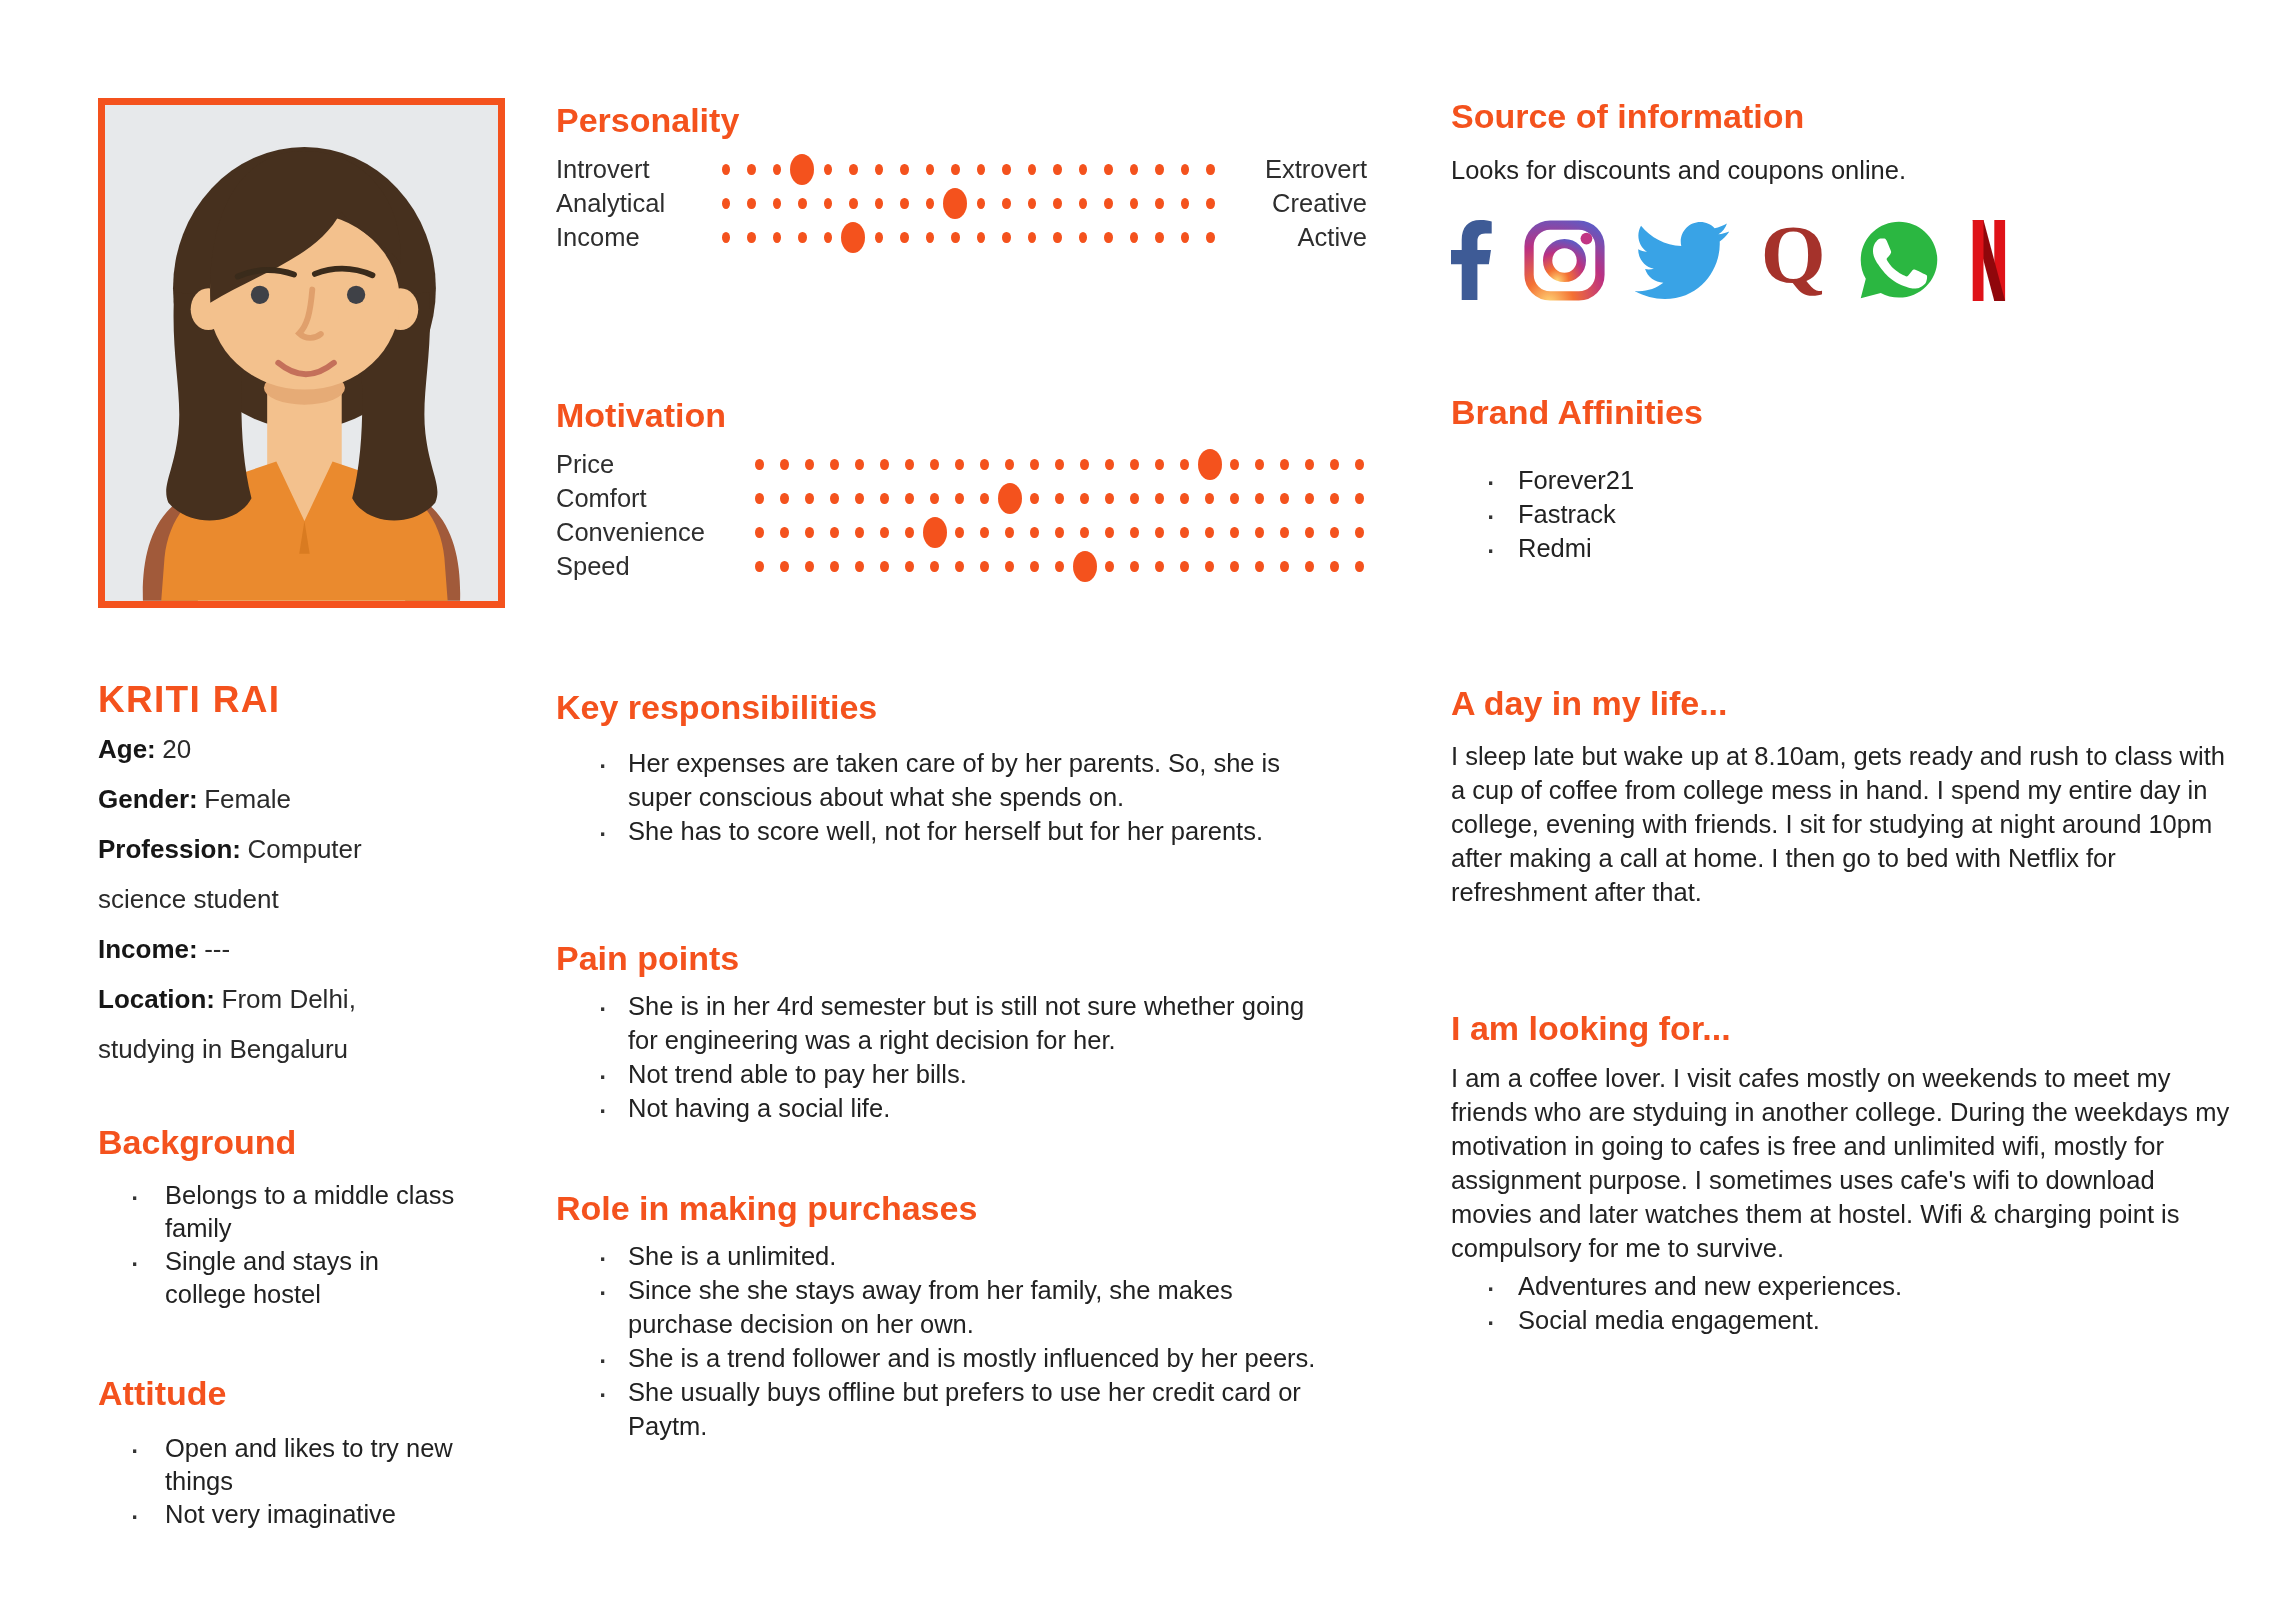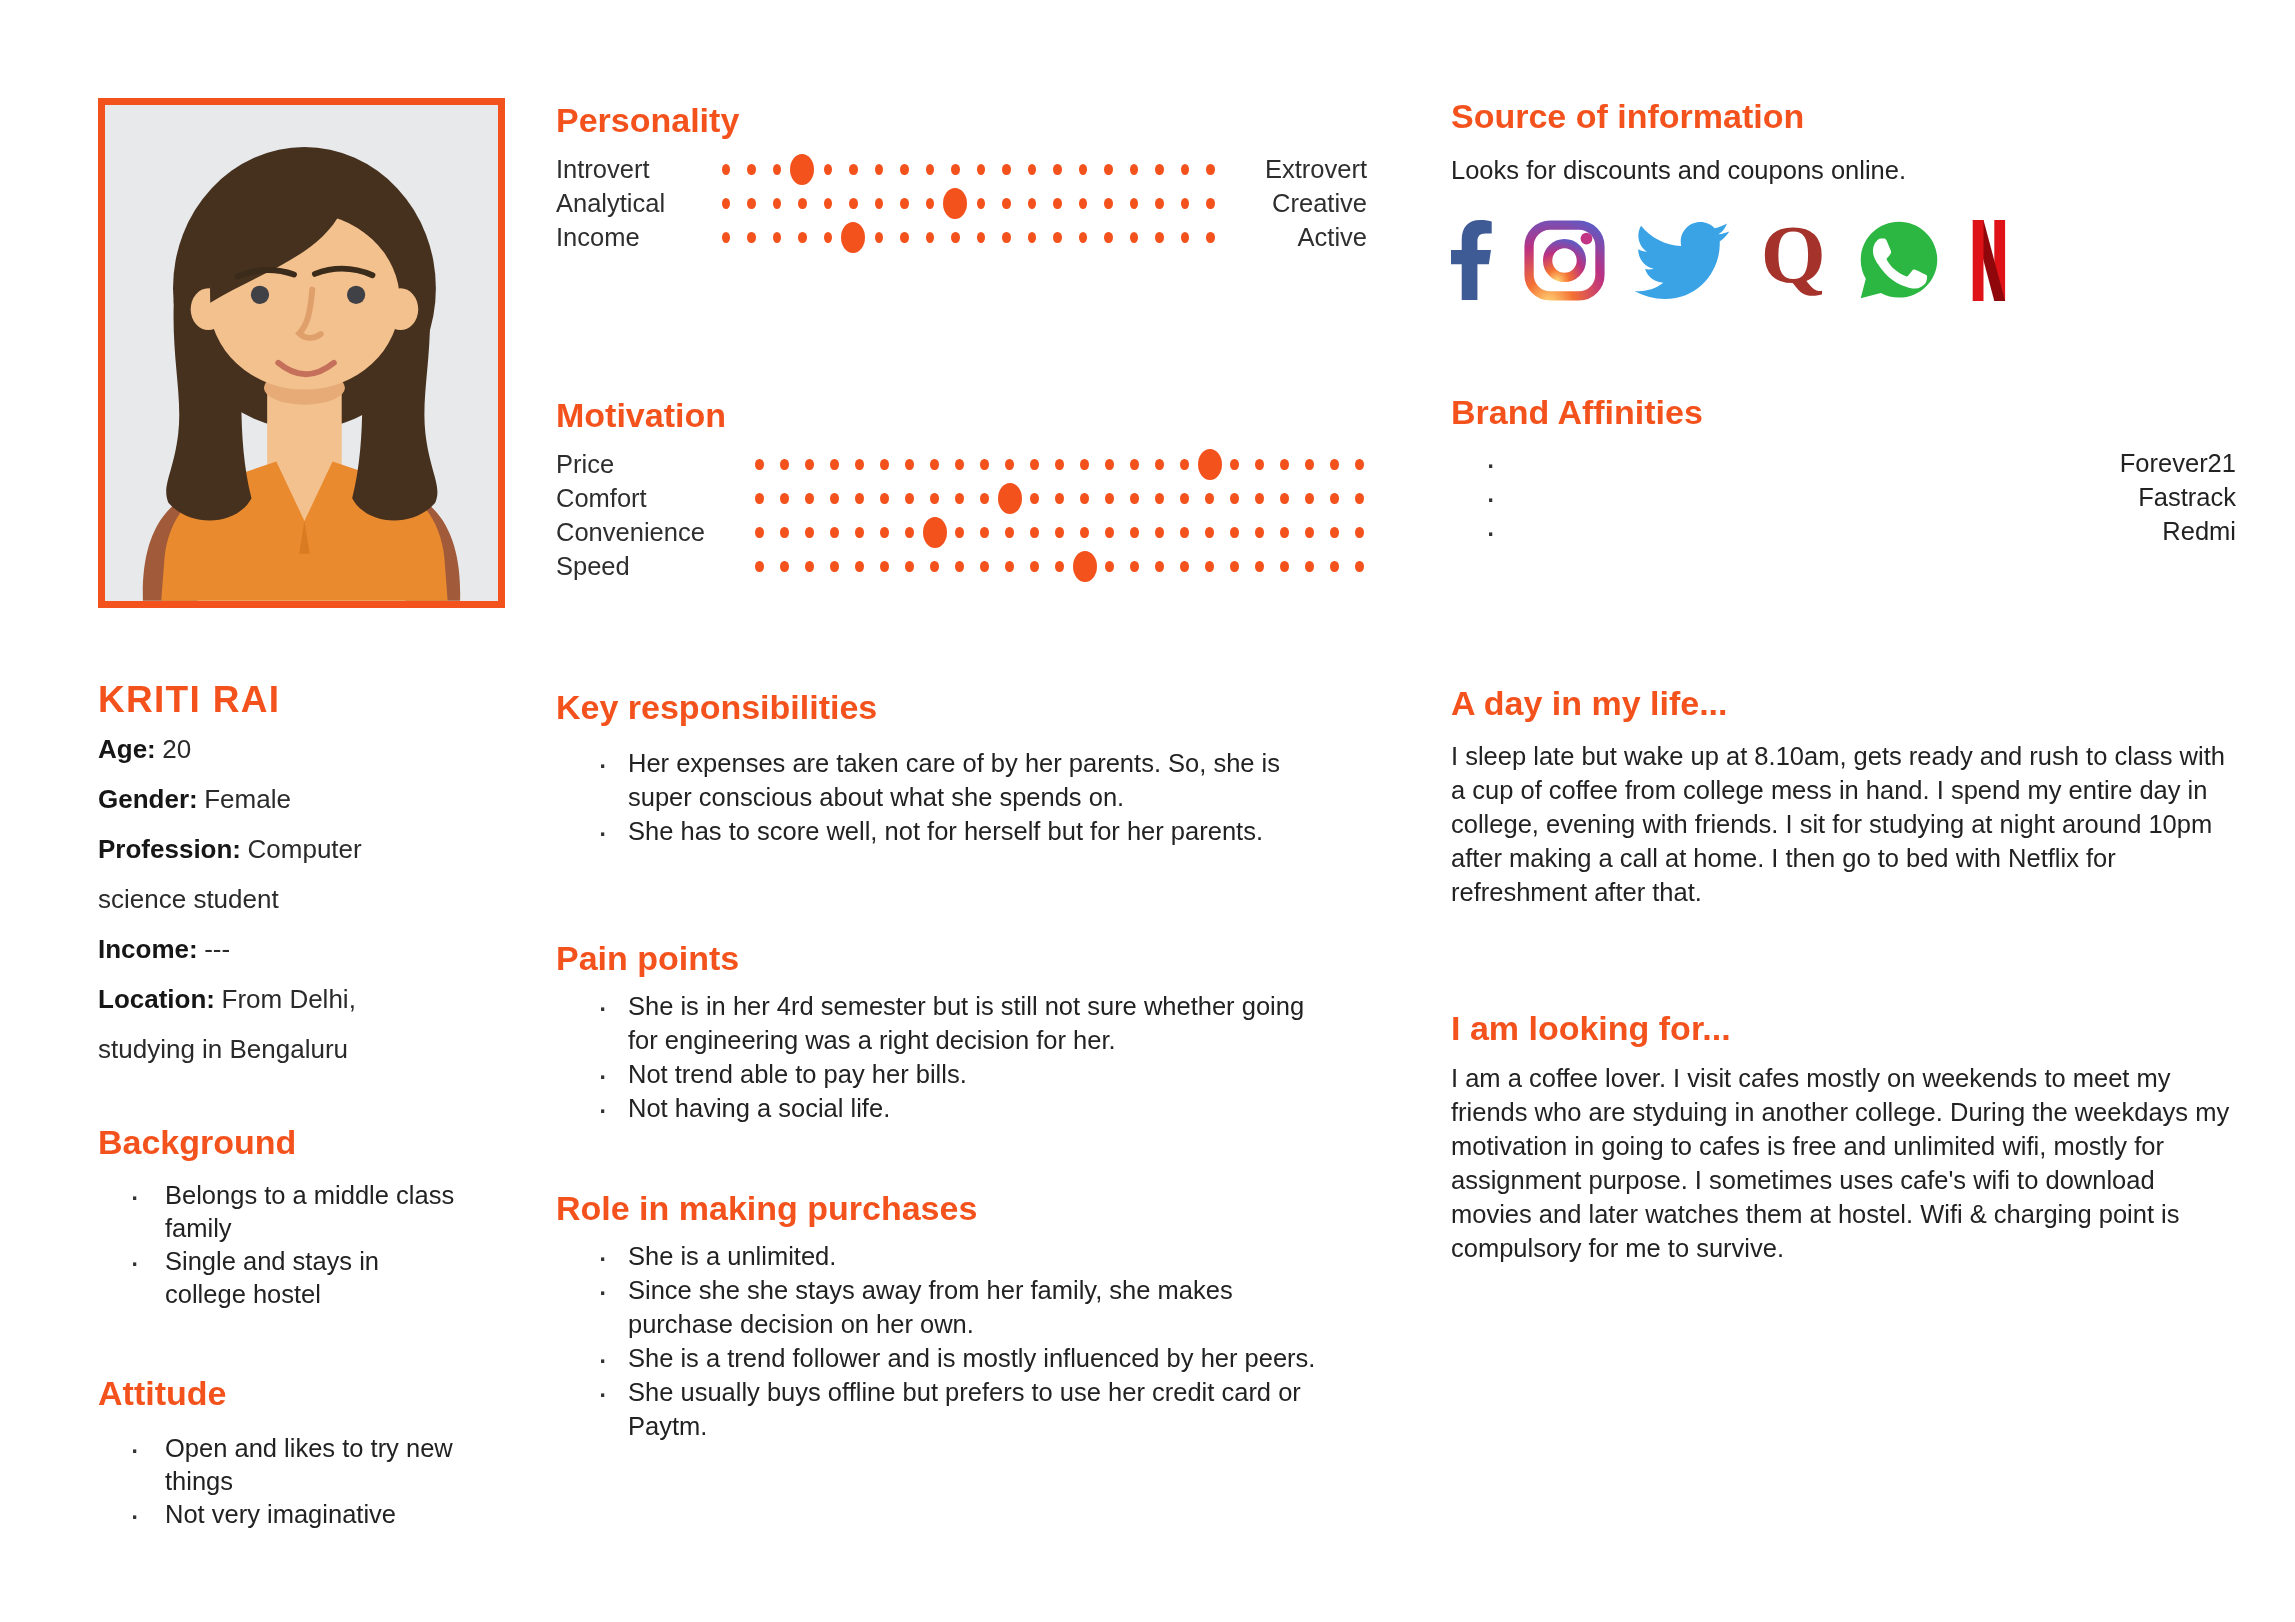--- a/index.html
+++ b/index.html
@@ -60,21 +60,21 @@
   #keyresp-sec ul{margin-top:19.6px;}
   #pain-sec{left:556px;top:939px;width:811px;}
   #role-sec{left:556px;top:1189px;width:811px;}
   
   .para{font-size:25.5px;line-height:34px;font-weight:300;color:#222;margin:0;}
   #source-sec{left:1451px;top:97px;width:785px;}
   #source-desc{margin-top:18.3px;}
   #social-icons{display:flex;align-items:center;gap:30px;margin-top:29px;height:88px;}
   #social-icons .icon{display:flex;align-items:center;}
   #brand-sec{left:1451px;top:393px;width:785px;}
-  #brand-sec ul{margin-top:15px;text-align:right;}
+  #brand-sec ul{margin-top:32px;}
   .right-list li{padding-left:67px;line-height:34px;}
   .right-list li::before{left:34px;}
   #day-sec{left:1451px;top:684px;width:785px;}
   #day-sec .para{margin-top:17px;width:782px;}
   #looking-sec{left:1451px;top:1009px;width:785px;}
   #looking-sec .para{margin-top:14.4px;width:782px;}
   #looking-sec ul{margin-top:3.9px;}
 </style>
 </head>
 <body>
@@ -759,14 +759,18 @@
 </div>
 
 <div id="day-sec" class="abs">
   <h2 class="sec">A day in my life...</h2>
   <p class="para">I sleep late but wake up at 8.10am, gets ready and rush to class with a cup of coffee from college mess in hand. I spend my entire day in college, evening with friends. I sit for studying at night around 10pm after making a call at home. I then go to bed with Netflix for refreshment after that.</p>
 </div>
 
 <div id="looking-sec" class="abs">
   <h2 class="sec">I am looking for...</h2>
   <p class="para">I am a coffee lover. I visit cafes mostly on weekends to meet my friends who are styduing in another college. During the weekdays my motivation in going to cafes is free and unlimited wifi, mostly for assignment purpose. I sometimes uses cafe's wifi to download movies and later watches them at hostel.  Wifi &amp; charging point is compulsory for me to survive.</p>
+  <ul class="bullets right-list">
+      <li><span>Adventures and new experiences.</span></li>
+      <li><span>Social media engagement.</span></li>
+    </ul>
 </div>
 
 
 </body></html>

